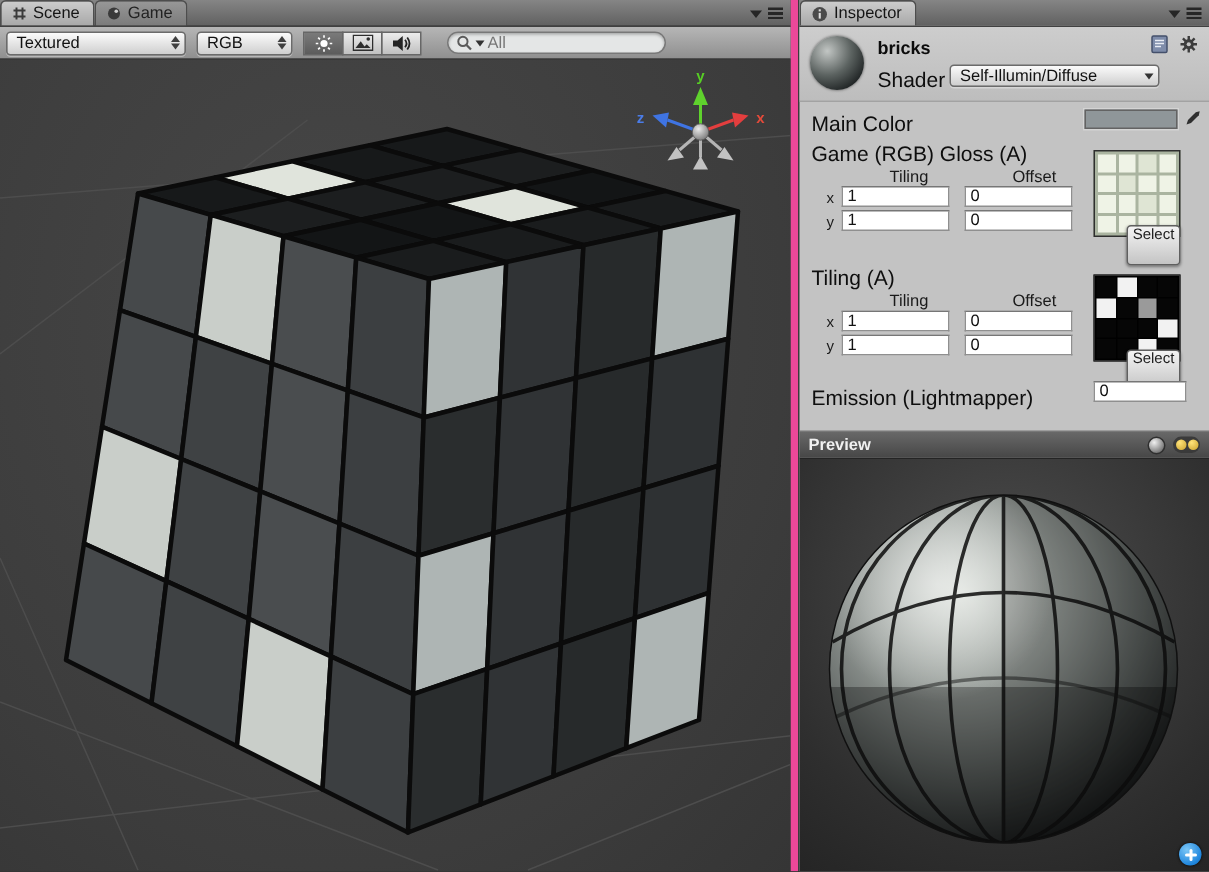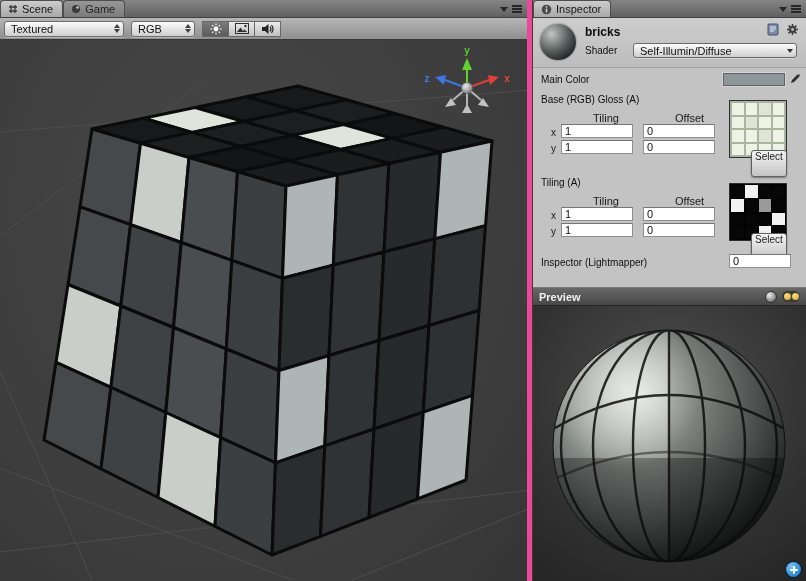--- a/index.html
+++ b/index.html
@@ -49,24 +49,24 @@
   #gizmo text { font-family:"Liberation Sans",sans-serif; font-size:10px; font-weight:bold; }
 
   
   #inspector-panel { position:absolute; left:533px; top:0; width:273px; height:581px; background:#c3c3c3; }
   #mat-header { position:absolute; left:0; right:0; top:18px; height:50px;
     background:linear-gradient(#cdcdcd,#bdbdbd); border-bottom:1px solid #a2a2a2; }
   #mat-icon { position:absolute; left:7px; top:24px; width:36px; height:36px; border-radius:50%;
     background:radial-gradient(circle at 32% 28%, #c2c6c4, #5c6361 45%, #15191a 85%);
     box-shadow:0 0 2px rgba(0,0,0,.6); }
   #mat-name { position:absolute; left:52px; top:25px; font-size:12px; font-weight:bold; color:#0c0c0c; }
-  .ins-label { position:absolute; font-size:10px; color:#0e0e0e; white-space:nowrap; }
+  .ins-label { position:absolute; font-size:14px; color:#0e0e0e; white-space:nowrap; }
   .col-header { position:absolute; font-size:11px; color:#1a1a1a;margin-left:30px; }
   .xy { position:absolute; font-size:10px; color:#1a1a1a; }
-  .shader-dd { position:absolute; left:100px; top:43px; width:164px; height:15px; }
+  .shader-dd { position:absolute; left:100px; top:43px; width:140px; height:15px; }
   .icon-btn { position:absolute; width:14px; height:14px; display:flex; align-items:center; justify-content:center; }
   .field { position:absolute; height:14px; width:72px; background:#fff; border:1px solid #8f8f8f; border-top-color:#767676;
     font-size:11px; color:#111; padding:0 3px; font-family:inherit; }
   #color-swatch { position:absolute; left:190px; top:73px; width:62px; height:13px;
     background:#8f9699; border:1px solid #636363; box-shadow:0 0 0 1px #d4d4d4; }
   .thumb { position:absolute; left:196px; width:58px; height:58px; border:1px solid #2e2e2e;
     display:grid; grid-template-columns:repeat(4,1fr); grid-template-rows:repeat(4,1fr); }
   .thumb.light { background:#aab4a0; gap:2px; padding:2px; }
   .thumb.light .c { background:#eff3e6; }
   .thumb.light .c.d2 { background:#dfe5d4; }
@@ -156,20 +156,28 @@
               <circle cx="10.5" cy="3" r="1.2" fill="#2e2e2e"></circle>
             </svg>
         </div>
         <div class="tbtn">
           <svg width="13" height="12">
               <polygon points="1,4 4,4 7.5,1 7.5,11 4,8 1,8" fill="#232323"></polygon>
               <path d="M9 3.5 Q11 6 9 8.5" stroke="#232323" stroke-width="1.2" fill="none"></path>
               <path d="M10.5 2 Q13.5 6 10.5 10" stroke="#232323" stroke-width="1.2" fill="none"></path>
             </svg>
         </div>
+      </div>
+      <div class="search">
+        <svg width="11" height="11">
+            <circle cx="4.6" cy="4.6" r="3.1" fill="none" stroke="#5a5a5a" stroke-width="1.3"></circle>
+            <line x1="7" y1="7" x2="10" y2="10" stroke="#5a5a5a" stroke-width="1.5"></line>
+          </svg>
+        <span class="tri-s" style="margin-left:0;"></span>
+        <input type="text" value="All" style="">
       </div>
     </div>
 
     <div id="viewport">
       <svg id="scene-svg" width="531" height="541">
           <line x1="0" y1="92" x2="531" y2="50" stroke="#4d4d4d"></line>
           <line x1="0" y1="196" x2="205" y2="40" stroke="#4d4d4d"></line>
           <line x1="0" y1="332" x2="92" y2="540" stroke="#4d4d4d"></line>
           <line x1="0" y1="428" x2="292" y2="540" stroke="#4d4d4d"></line>
           <line x1="0" y1="512" x2="531" y2="450" stroke="#4d4d4d"></line>
@@ -298,21 +306,21 @@
     </div>
 
     <div class="ins-label" style="left:8px; top:74px;">Main Color</div>
     <div id="color-swatch"></div>
     <div class="icon-btn" style="left:255px; top:72px;">
       <svg width="12" height="12">
           <path d="M10.8 1.2 L8.2 1.8 L3 7 L2 10 L5 9 L10.2 3.8 Z" fill="#2f2f2f"></path>
         </svg>
     </div>
 
-    <div class="ins-label" style="left:8px; top:94px;">Base (RGB) Gloss (A)</div>
+    <div class="ins-label" style="left:8px; top:94px;">Game (RGB) Gloss (A)</div>
     <div class="col-header" style="left:30px; top:112px;">Tiling</div>
     <div class="col-header" style="left:112px; top:112px;">Offset</div>
     <div class="xy" style="left:18px; top:127px;">x</div>
     <input class="field" style="left: 28px; top: 124px;" value="1">
     <input class="field" style="left: 110px; top: 124px;" value="0">
     <div class="xy" style="left:18px; top:143px;">y</div>
     <input class="field" style="left: 28px; top: 140px;" value="1">
     <input class="field" style="left: 110px; top: 140px;" value="0">
     <div class="thumb light" style="top:100px;">
       <i class="c"></i>
@@ -356,21 +364,21 @@
         <i class="c"></i>
         <i class="c"></i>
         <i class="c w"></i>
       <i class="c"></i>
         <i class="c"></i>
         <i class="c w"></i>
         <i class="c"></i>
     </div>
     <div class="select-btn" style="top:233px;">Select</div>
 
-    <div class="ins-label" style="left:8px; top:257px;">Inspector (Lightmapper)</div>
+    <div class="ins-label" style="left:8px; top:257px;">Emission (Lightmapper)</div>
     <input class="field" style="left: 196px; top: 254px; width: 62px;" value="0">
 
     <div id="preview-header">
       <span>Preview</span>
       <span class="pv-icons">
         <span class="pv-sphere"></span>
         <span class="pv-lights">
             <i></i>
             <i></i>
           </span>

